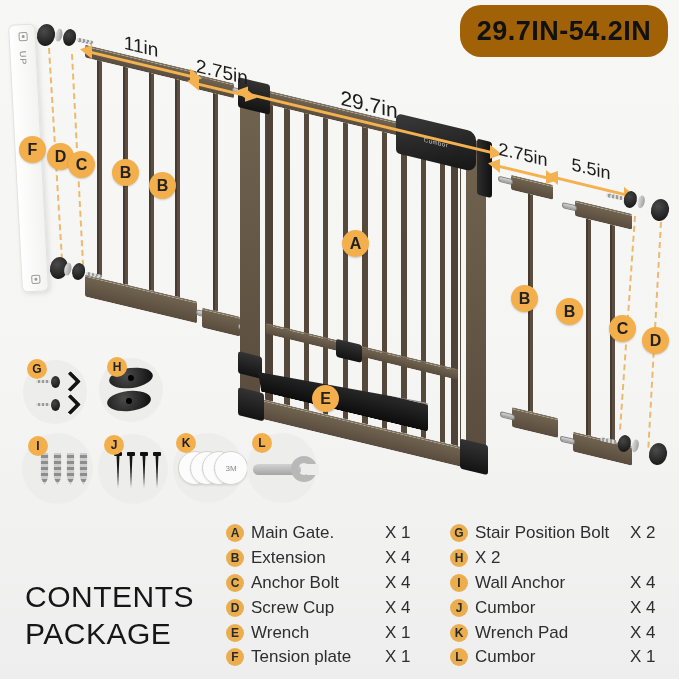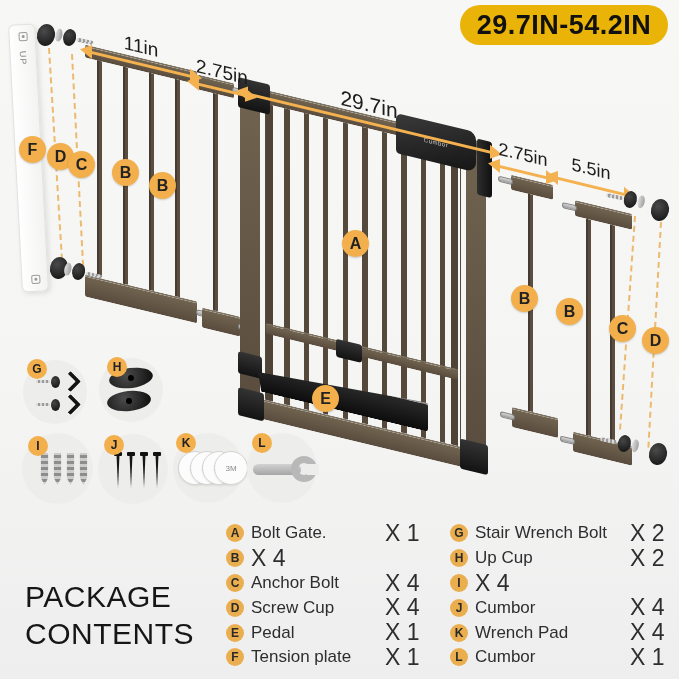--- a/index.html
+++ b/index.html
@@ -5,22 +5,22 @@
   html,body{margin:0;padding:0;}
   body{
     width:679px;height:679px;position:relative;overflow:hidden;
     background:linear-gradient(180deg,#f7f7f6 0%,#f5f5f4 55%,#eeeeee 100%);
     font-family:"Liberation Sans", sans-serif;
   }
   .abs{position:absolute;}
 
   
   .size-badge{
-    left:460px;top:5px;width:208px;height:40px;border-radius:21px;
-    background:#eab308;display:flex;align-items:center;justify-content:center;
+    left:460px;top:5px;width:208px;height:52px;border-radius:21px;
+    background:#a16207;display:flex;align-items:center;justify-content:center;
     font-size:27px;font-weight:bold;color:#111;letter-spacing:.5px;
   }
 
   
   .skew{left:0;top:28px;width:679px;height:500px;transform:skewY(13.5deg);transform-origin:0 0;}
   .piece{position:absolute;}
   .rail,.blk{position:absolute;background:linear-gradient(180deg,#70634f,#594c3e);border-radius:2px;border-top:2px solid #7d7160;box-sizing:border-box;}
   .bar{position:absolute;width:5px;background:#5b4e40;border-left:2px solid #463b30;box-sizing:border-box;}
   .pin{position:absolute;width:15px;height:6px;background:linear-gradient(180deg,#d6d6d6,#9a9a9a);border:1px solid #808080;border-radius:3px;box-sizing:border-box;}
   .blackpart{position:absolute;background:linear-gradient(180deg,#333,#131313);border-radius:3px;}
@@ -130,21 +130,21 @@
 
   
   .heading{left:25px;top:578px;font-size:30px;font-weight:500;color:#161616;letter-spacing:.5px;line-height:37px;}
   .pkg-col{position:absolute;top:521px;}
   .col-left{left:226px;width:216px;}
   .col-right{left:450px;width:229px;}
   .lrow{display:flex;align-items:center;height:24.8px;}
   .lbadge{width:18px;height:18px;border-radius:50%;background:#EBAE4E;display:flex;align-items:center;justify-content:center;
     font-size:12px;font-weight:600;color:#2a2a2a;margin-right:7px;flex:0 0 18px;}
   .llabel{flex:1;font-size:17px;color:#2e2e2e;}
-  .lqty{font-size:23px;color:#2e2e2e;}
+  .lqty{font-size:17px;color:#2e2e2e;}
   .col-left .lqty{width:57px;} .col-right .lqty{width:49px;}
 </style>
 </head>
 <body>
 
 <div class="abs size-badge">29.7IN-54.2IN</div>
 
 <div class="abs skew">
 
   <div class="piece ext11">
@@ -334,69 +334,70 @@
 <div class="abs wrench-notch" style="left:307px;top:464px;width:12px;height:11px;"></div>
 
 <div class="abs hlabel" style="left:27px;top:359px;">G</div>
 <div class="abs hlabel" style="left:107px;top:357px;">H</div>
 <div class="abs hlabel" style="left:28px;top:436px;">I</div>
 <div class="abs hlabel" style="left:104px;top:435px;">J</div>
 <div class="abs hlabel" style="left:176px;top:433px;">K</div>
 <div class="abs hlabel" style="left:252px;top:433px;">L</div>
 
 <div class="abs heading">
+  <div>CONTENTS</div>
   <div>PACKAGE</div>
-  <div>CONTENTS</div>
 </div>
 
 <div class="pkg-col col-left">
   <div class="lrow">
     <span class="lbadge">A</span>
-    <span class="llabel">Bolt Gate.</span>
+    <span class="llabel">Main Gate.</span>
     <span class="lqty">X 1</span>
   </div>
   <div class="lrow">
     <span class="lbadge">B</span>
+    <span class="llabel">Extension</span>
     <span class="lqty">X 4</span>
   </div>
   <div class="lrow">
     <span class="lbadge">C</span>
     <span class="llabel">Anchor Bolt</span>
     <span class="lqty">X 4</span>
   </div>
   <div class="lrow">
     <span class="lbadge">D</span>
     <span class="llabel">Screw Cup</span>
     <span class="lqty">X 4</span>
   </div>
   <div class="lrow">
     <span class="lbadge">E</span>
-    <span class="llabel">Pedal</span>
+    <span class="llabel">Wrench</span>
     <span class="lqty">X 1</span>
   </div>
   <div class="lrow">
     <span class="lbadge">F</span>
     <span class="llabel">Tension plate</span>
     <span class="lqty">X 1</span>
   </div>
 </div>
 
 <div class="pkg-col col-right">
   <div class="lrow">
     <span class="lbadge">G</span>
-    <span class="llabel">Stair Wrench Bolt</span>
+    <span class="llabel">Stair Position Bolt</span>
     <span class="lqty">X 2</span>
   </div>
   <div class="lrow">
     <span class="lbadge">H</span>
-    <span class="llabel">Up Cup</span>
     <span class="lqty">X 2</span>
   </div>
   <div class="lrow">
     <span class="lbadge">I</span>
+    <span class="llabel">Wall Anchor</span>
     <span class="lqty">X 4</span>
   </div>
   <div class="lrow">
     <span class="lbadge">J</span>
     <span class="llabel">Cumbor</span>
     <span class="lqty">X 4</span>
   </div>
   <div class="lrow">
     <span class="lbadge">K</span>
     <span class="llabel">Wrench Pad</span>

